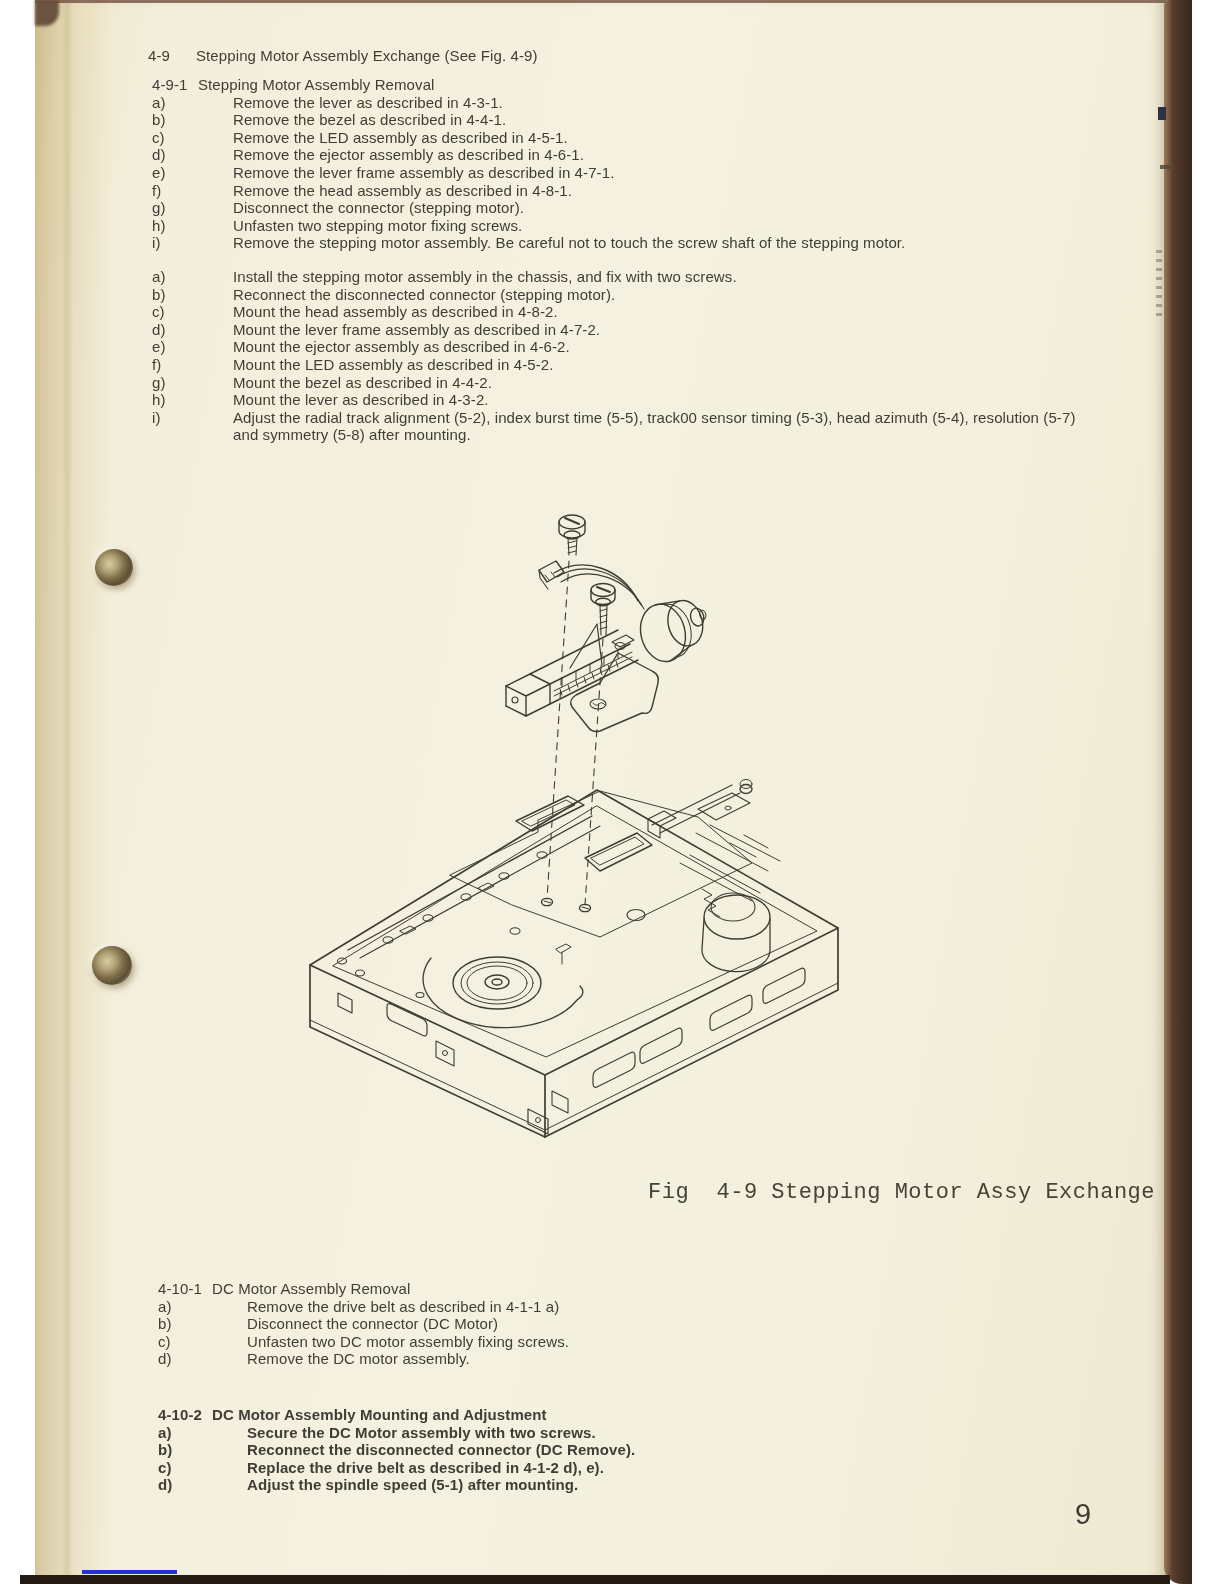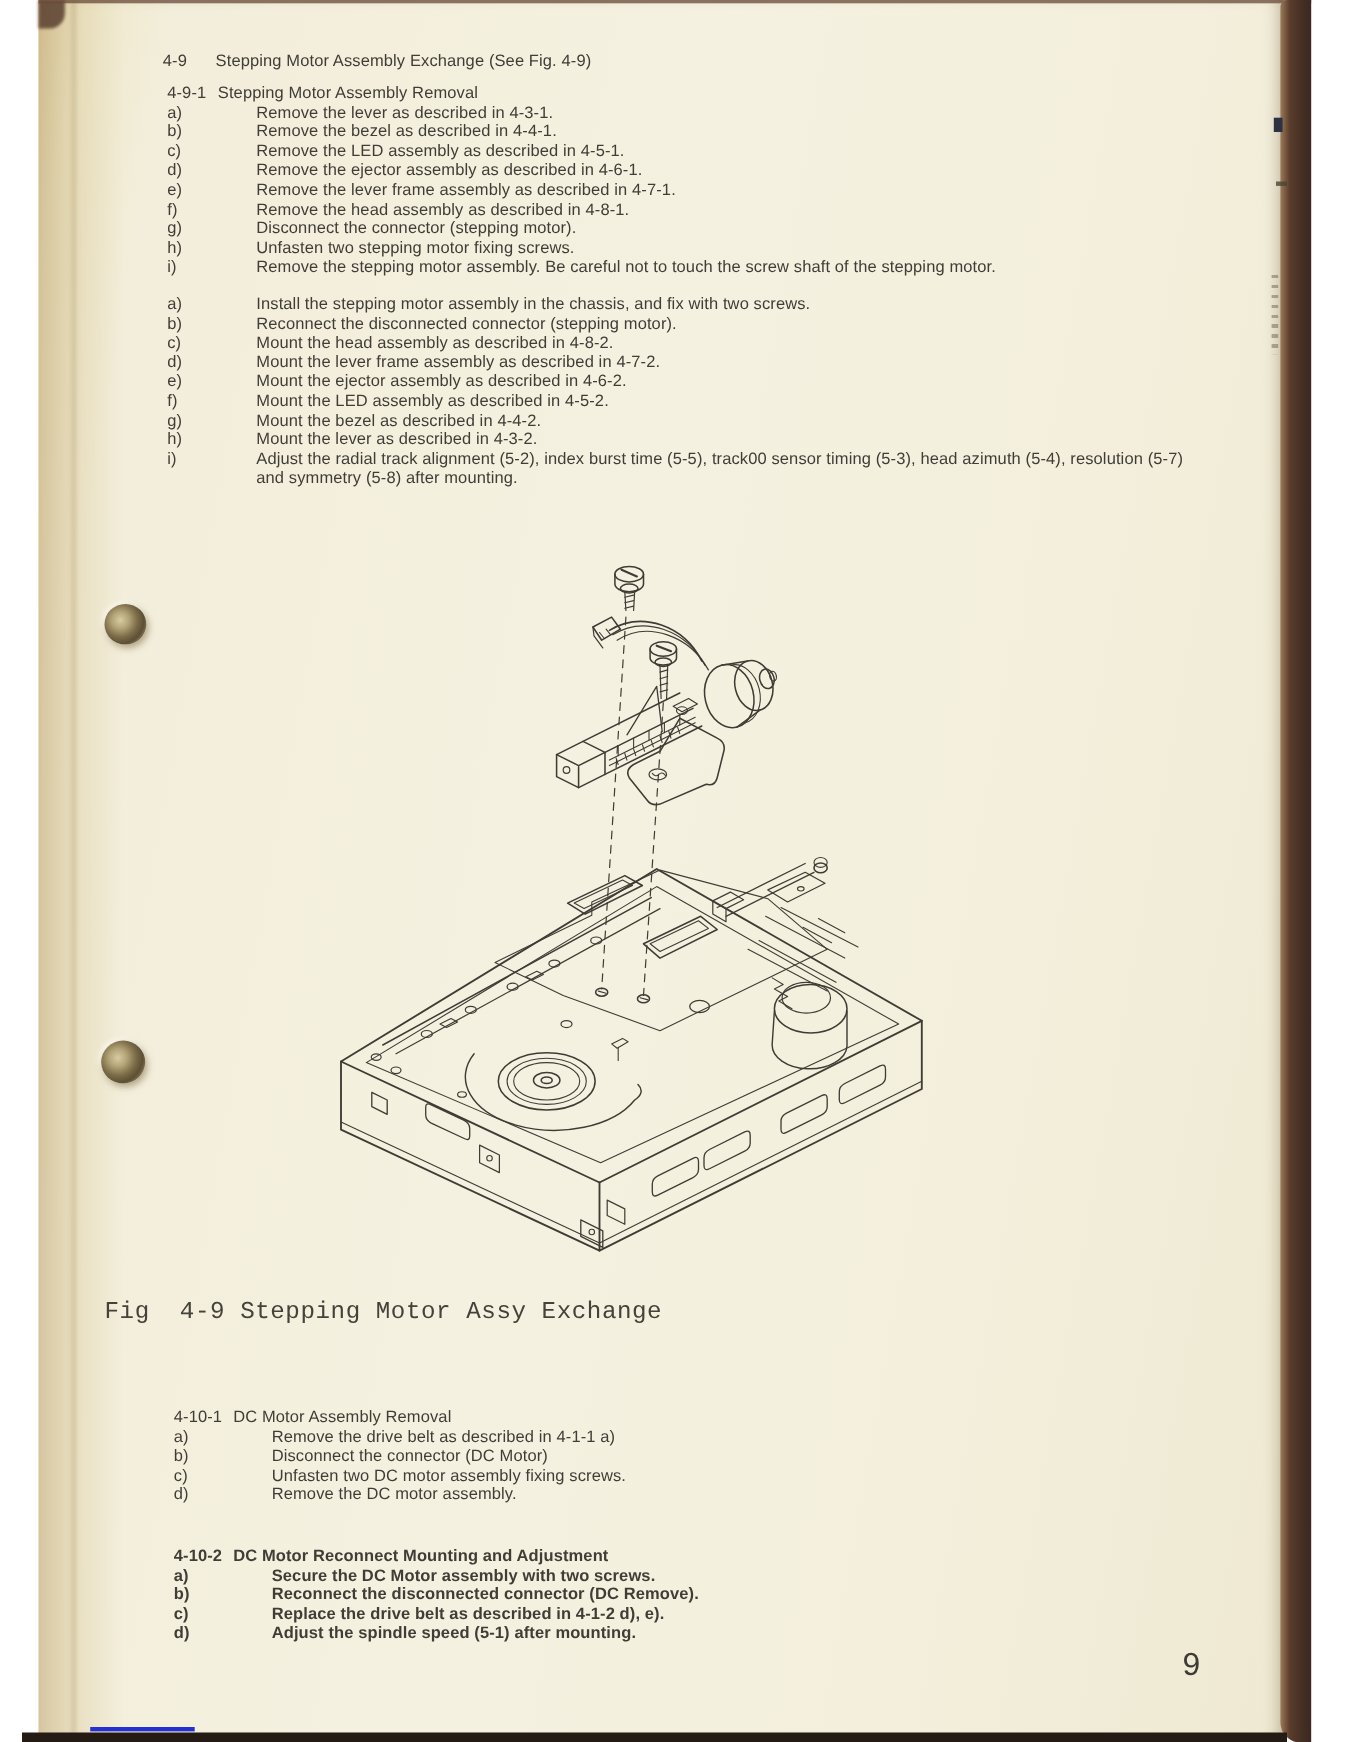--- a/index.html
+++ b/index.html
@@ -39,21 +39,21 @@
   
   .tblock{position:absolute;font-size:15px;line-height:17.6px;letter-spacing:.1px;color:#403d36;}
   .row{display:flex;}
   .lbl{flex:none;width:46px;}
   .w54 .lbl{width:54px;}
   .hlbl{flex:none;width:48px;}
   .w54 .hlbl{width:54px;}
   .htitle{flex:1;}
   .txt{flex:1;max-width:890px;margin-left:35px;}
   .caption{
-    position:absolute;left:60px;top:1180px;width:1060px;text-align:left;
+    position:absolute;left:60px;top:1180px;width:1060px;text-align:right;
     font-family:"Liberation Mono","DejaVu Sans Mono",monospace;
     font-size:22px;color:#45423a;white-space:pre;letter-spacing:.5px;
   }
   .page-num{position:absolute;left:1040px;top:1498px;font-size:29px;color:#3d3b35;}
   .figure{position:absolute;left:265px;top:503px;width:560px;height:660px;}
 </style>
 </head>
 <body>
 
 <div class="canvas">
@@ -316,21 +316,21 @@
         </div>
       <div class="row">
           <span class="lbl">d)</span>
           <span class="txt">Remove the DC motor assembly.</span>
         </div>
     </div>
 
     <div class="tblock w54" style="left:123px;top:1406px;width:940px;font-weight:bold;">
       <div class="row">
         <span class="lbl">4-10-2</span>
-        <span class="htitle">DC Motor Reconnect Mounting and Adjustment</span>
+        <span class="htitle">DC Motor Assembly Mounting and Adjustment</span>
       </div>
       <div class="row">
           <span class="lbl">a)</span>
           <span class="txt">Secure the DC Motor assembly with two screws.</span>
         </div>
       <div class="row">
           <span class="lbl">b)</span>
           <span class="txt">Reconnect the disconnected connector (DC Remove).</span>
         </div>
       <div class="row">

